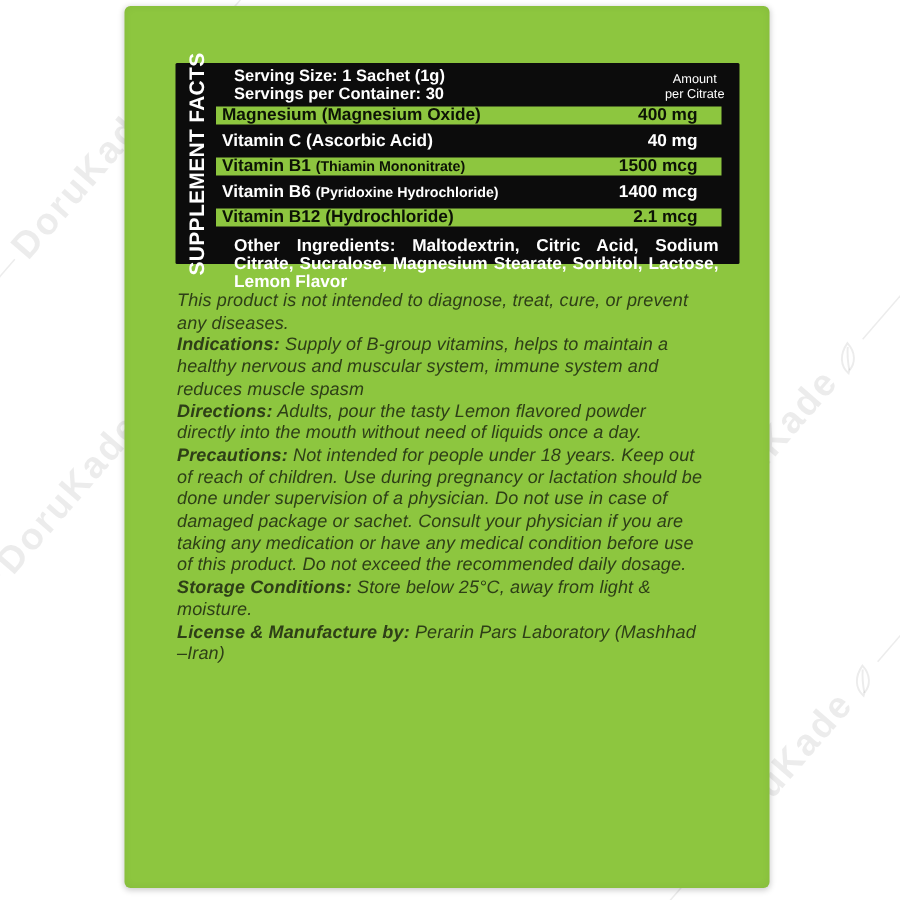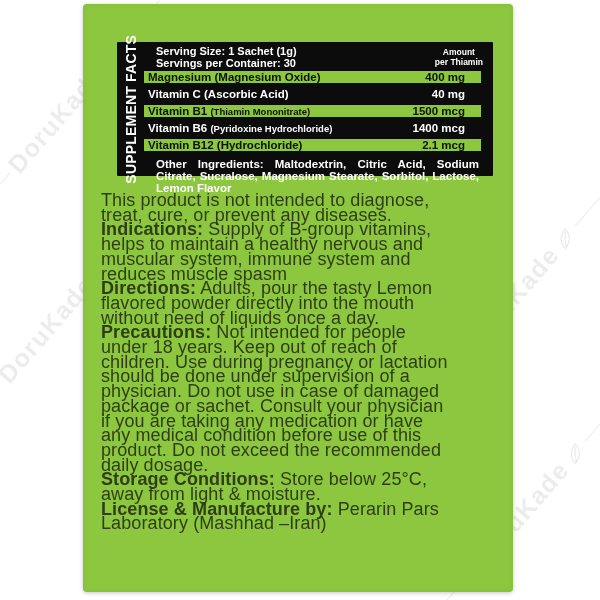--- a/index.html
+++ b/index.html
@@ -41,39 +41,39 @@
   .facts-side span {
     writing-mode:vertical-rl; transform:rotate(180deg);
     color:#ffffff; font-weight:bold; font-size:14px; letter-spacing:0.2px; white-space:nowrap;
   }
   .facts-main { flex:1 1 auto; display:flex; flex-direction:column; padding-top:3px; }
   .f-header {
     height:24px; display:flex; justify-content:space-between;
     padding:1px 10px 1px 12px; color:#ffffff; margin-bottom:2px;
   }
   .f-serving { font-weight:bold; font-size:11px; line-height:11.5px; white-space:nowrap; }
-  .f-amount { font-weight:bold; font-size:8.5px; line-height:9.5px; text-align:center; padding-top:2px; }
+  .f-amount { font-weight:normal; font-size:8.5px; line-height:9.5px; text-align:center; padding-top:2px; }
   .f-row {
     height:12.6px; margin-bottom:5px; margin-right:12px;
     display:flex; justify-content:space-between; align-items:flex-end;
     padding:0 16px 0 4px; font-weight:bold; font-size:11.5px; white-space:nowrap;
   }
   .f-row.green { background:#8dc63f; color:#0c1205; }
   .f-row.black { background:transparent; color:#ffffff;gap:34px; }
   .f-row .form { font-size:11.5px; }
   .f-row .form.small { font-size:9.5px; }
   .f-other {
     color:#ffffff; font-weight:bold; font-size:11.5px; line-height:12px;
     padding:2px 14px 0 12px; text-align:justify;
   }
 
   
   .body-text {
-    position:absolute; left:18px; top:189px; width:354px;
-    color:#2e3f17; font-size:18px; line-height:14.7px; letter-spacing:0.1px;
+    position:absolute; left:35px; top:189px; width:354px;
+    color:#2e3f17; font-size:12px; line-height:14.7px; letter-spacing:0.1px;font-style:italic;
   }
   .body-text p { margin:0; }
   .body-text b { font-weight:bold; }
 </style>
 </head>
 <body>
 
 <div class="wm wm-a">
   <span class="wm-line"></span>
   <span>DoruKade</span>
@@ -118,21 +118,21 @@
       <span>SUPPLEMENT FACTS</span>
     </div>
     <div class="facts-main">
       <div class="f-header">
         <div class="f-serving">
           <div>Serving Size: 1 Sachet (1g)</div>
           <div>Servings per Container: 30</div>
         </div>
         <div class="f-amount">
           <div>Amount</div>
-          <div>per Thiamin</div>
+          <div>per Citrate</div>
         </div>
       </div>
 
       <div class="f-row green">
         <span><span>Magnesium</span> <span class="form">(Magnesium Oxide)</span></span>
         <span>400 mg</span>
       </div>
       <div class="f-row black">
         <span><span>Vitamin C</span> <span class="form">(Ascorbic Acid)</span></span>
         <span>40 mg</span>

